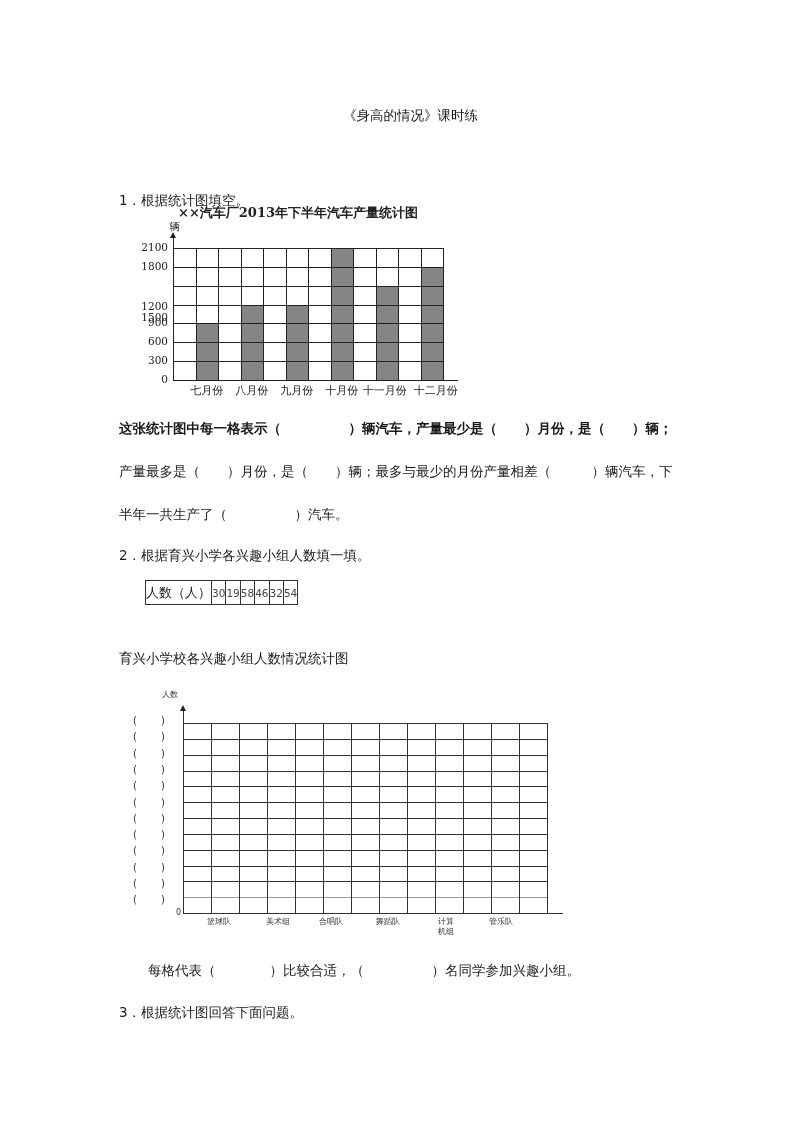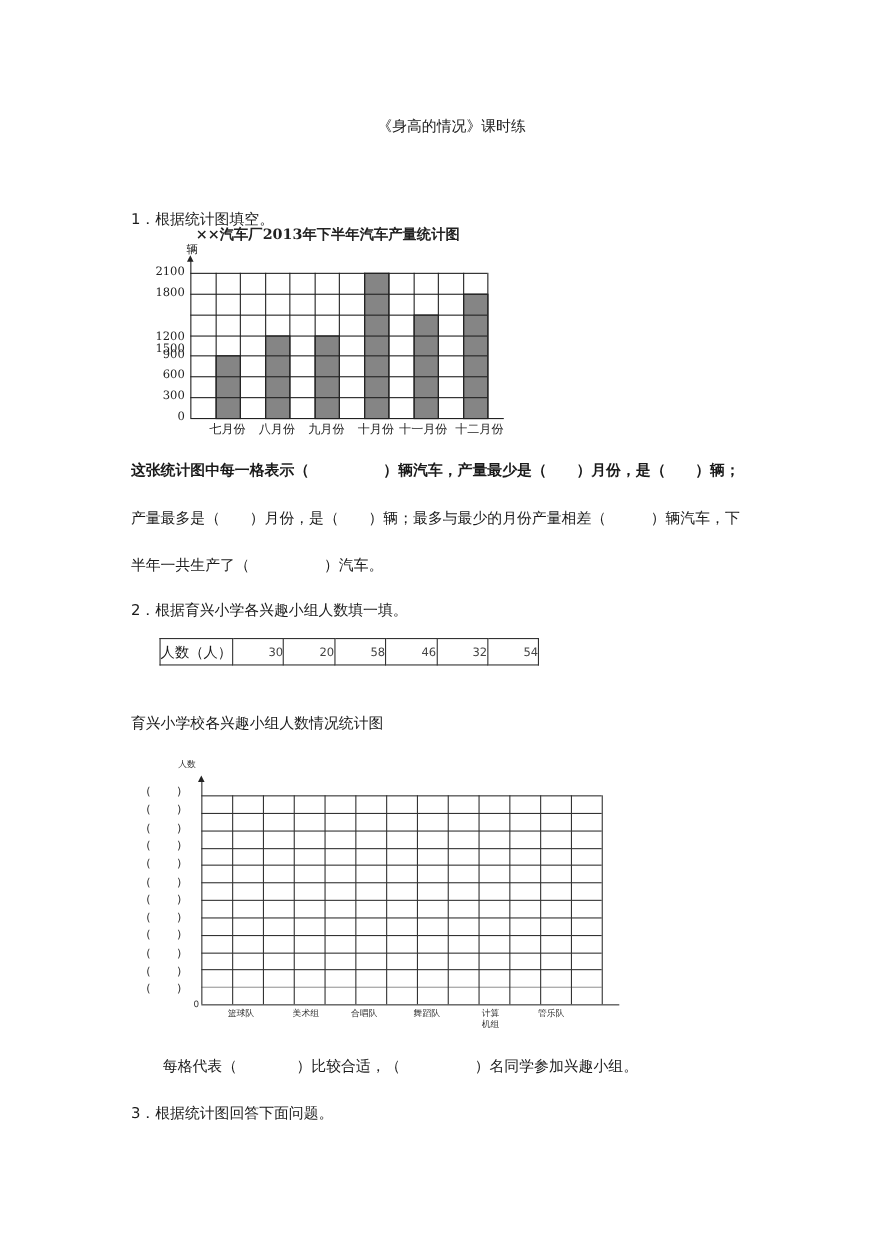--- a/index.html
+++ b/index.html
@@ -12,21 +12,21 @@
   #c1 { left:130px; top:192px; width:345px; height:212px; }
   #c1 .ctitle { position:absolute; left:48px; top:12px; font-family:"DejaVu Serif", serif; font-size:13px; font-weight:bold; color:#222; white-space:nowrap; }
   #c1 .ylab { position:absolute; font-family:"DejaVu Serif", serif; font-size:10.5px; color:#222; text-align:right; width:38px; }
   #c1 .xlab { position:absolute; font-family:"DejaVu Serif", serif; font-size:11px; color:#222; white-space:nowrap; text-align:center; width:50px; }
   .hline { position:absolute; height:1px; background:#222; }
   .vline { position:absolute; width:1px; background:#222; }
   .bar { position:absolute; background:#858585; border:1px solid #333; box-sizing:border-box; }
   
   table.t2 { position:absolute; left:145px; top:580px; border-collapse:collapse; font-size:13px; }
   table.t2 td { border:1px solid #333; text-align:center; height:23px; padding:0; }
-  table.t2 td.num { font-size:10.5px; color:#444;padding-left:32px; }
+  table.t2 td.num { font-size:10.5px; color:#444; }
   
   .g2h { position:absolute; height:1px; background:#333; }
   .g2v { position:absolute; width:1px; background:#333; }
   .paren { position:absolute; font-size:10px; color:#333; width:40px; }
   .x2 { position:absolute; font-size:8px; color:#333; text-align:center; width:40px; line-height:10px; }
 </style>
 </head>
 <body>
 
 <div class="abs txt title">《身高的情况》课时练</div>
@@ -85,21 +85,21 @@
 <div class="abs txt" style="left:119px;top:462px;">产量最多是（　　）月份，是（　　）辆；最多与最少的月份产量相差（　　　）辆汽车，下</div>
 <div class="abs txt" style="left:119px;top:505px;">半年一共生产了（　　　　　）汽车。</div>
 
 <div class="abs txt" style="left:119px;top:546px;">2．根据育兴小学各兴趣小组人数填一填。</div>
 
 <table class="t2">
   <tbody>
   <tr>
     <td>人数（人）</td>
     <td class="num">30</td>
-    <td class="num">20</td>
+    <td class="num">19</td>
     <td class="num">58</td>
     <td class="num">46</td>
     <td class="num">32</td>
     <td class="num">54</td>
   </tr>
 </tbody>
   </table>
 
 <div class="abs txt" style="left:119px;top:649px;">育兴小学校各兴趣小组人数情况统计图</div>
 

